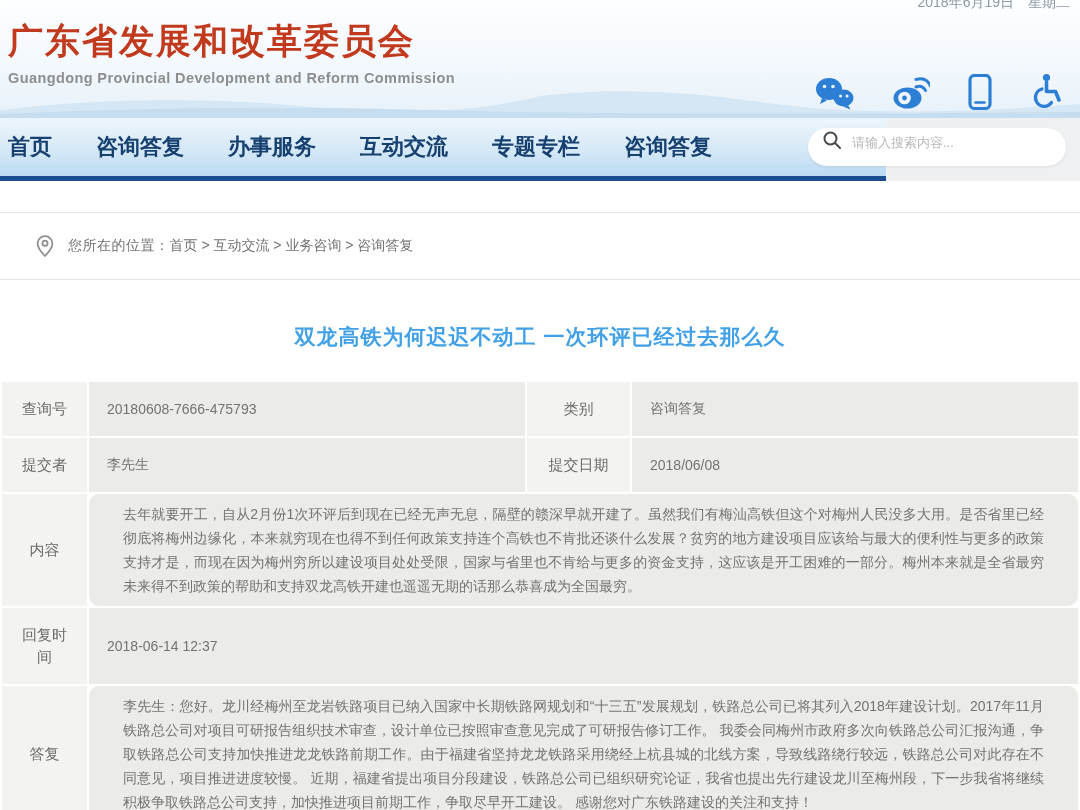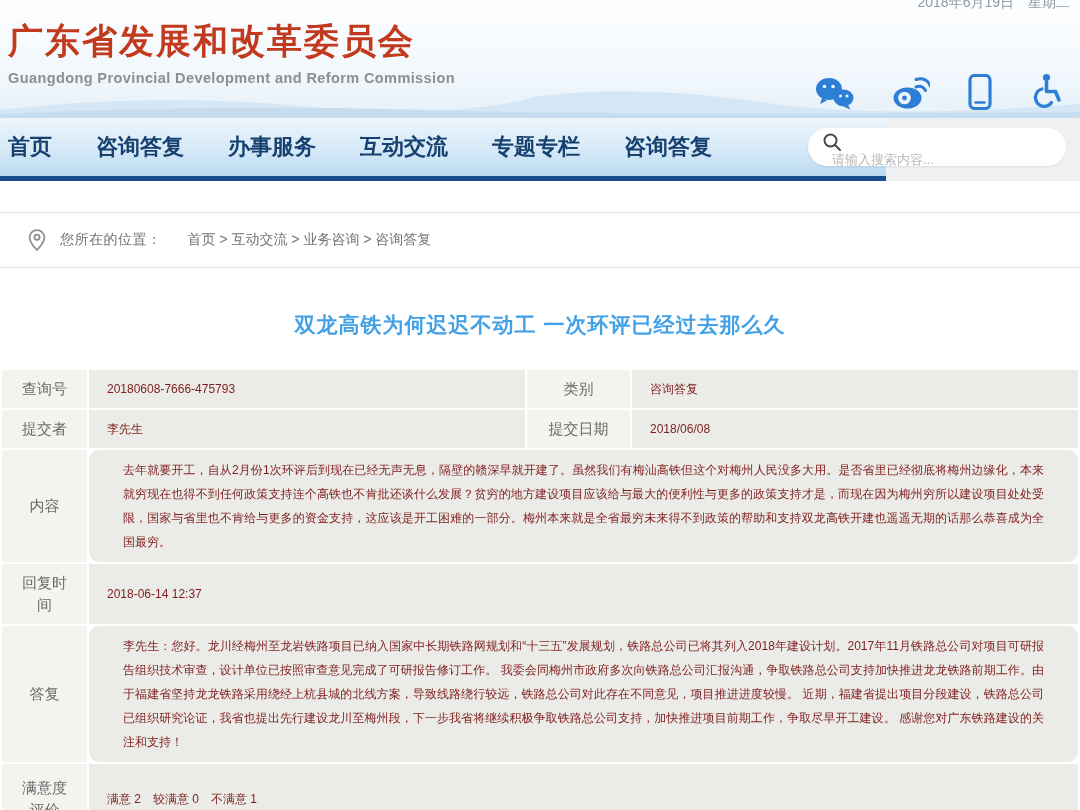--- a/index.html
+++ b/index.html
@@ -20,42 +20,42 @@
 
   
   .navwrap { position: relative; height: 63px; }
   .nav-gray { position: absolute; right: 0; top: 0; width: 194px; height: 63px; background: #eef0f1; }
   .nav-bg { position: absolute; left: 0; top: 0; width: 886px; height: 58px;
     background: linear-gradient(180deg, #ecf5fc 0%, #d6e9f7 55%, #badaf1 100%);
     display: flex; align-items: center; gap: 44px; padding-left: 8px; }
   .nav-item { font-size: 22px; font-weight: 600; color: #16406f; white-space: nowrap; cursor: pointer; }
   .nav-underline { position: absolute; left: 0; bottom: 0; width: 886px; height: 5px; background: #1a4d8f; }
   .search { position: absolute; right: 14px; top: 10px; width: 258px; height: 38px; background: #fff;
-    border-radius: 19px; display: flex; align-items: flex-start; padding: 4px 14px;
-    box-shadow: 0 1px 3px rgba(0,0,0,.08); z-index: 3; flex-direction: column; }
+    border-radius: 19px; display: flex; align-items: flex-end; padding: 16px 14px;
+    box-shadow: 0 1px 3px rgba(0,0,0,.08); z-index: 3; }
   .search input { border: none; outline: none; flex: 1; margin-left: 10px; font-size: 13px;
     color: #555; background: transparent; font-family: inherit; }
   .search input::placeholder { color: #b8b8b8; }
 
   
-  .crumbwrap { margin-top: 31px; height: 56px; border-top: 1px solid #e4e4e4; border-bottom: 1px solid #e4e4e4;
-    display: flex; align-items: center; padding-left: 28px; background: #fff; }
+  .crumbwrap { margin-top: 31px; height: 68px; border-top: 1px solid #e4e4e4; border-bottom: 1px solid #e4e4e4;
+    display: flex; align-items: center; padding-left: 36px; background: #fff; }
   .crumb-text { margin-left: 14px; font-size: 14px; color: #727272; letter-spacing: .5px; }
-  .crumb-path { margin-left: 26px; font-size: 14px; color: #727272; }
+  .crumb-path { margin-left: 0; font-size: 14px; color: #727272; }
 
   
   .article-title { margin-top: 42px; text-align: center; color: #42a1e6; font-size: 21px;
     font-weight: bold; letter-spacing: 1px; line-height: 30px; }
 
   
   table.detail { width: 1080px; margin-top: 28px; border-collapse: separate; border-spacing: 2px;
     table-layout: fixed; }
-  td { background: #ebece8; font-size: 12px; color: #7f1d1d; vertical-align: middle; }
+  td { background: #ebece8; font-size: 14px; color: #737373; vertical-align: middle; }
   td.lbl { background: #f3f4ef; text-align: center; color: #6b6b6b; font-size: 15px;
-    padding: 8px 14px; line-height: 22px; }
+    padding: 16px 14px; line-height: 22px; }
   td.val { padding: 4px 18px; }
   td.longtext { padding: 8px 34px; line-height: 24px; text-align: justify; border-radius: 10px; }
 </style>
 </head>
 <body>
 
 <div class="header">
   <div class="header-date">2018年6月19日　星期二</div>
   <div class="brand">
     <div class="brand-cn">广东省发展和改革委员会</div>

